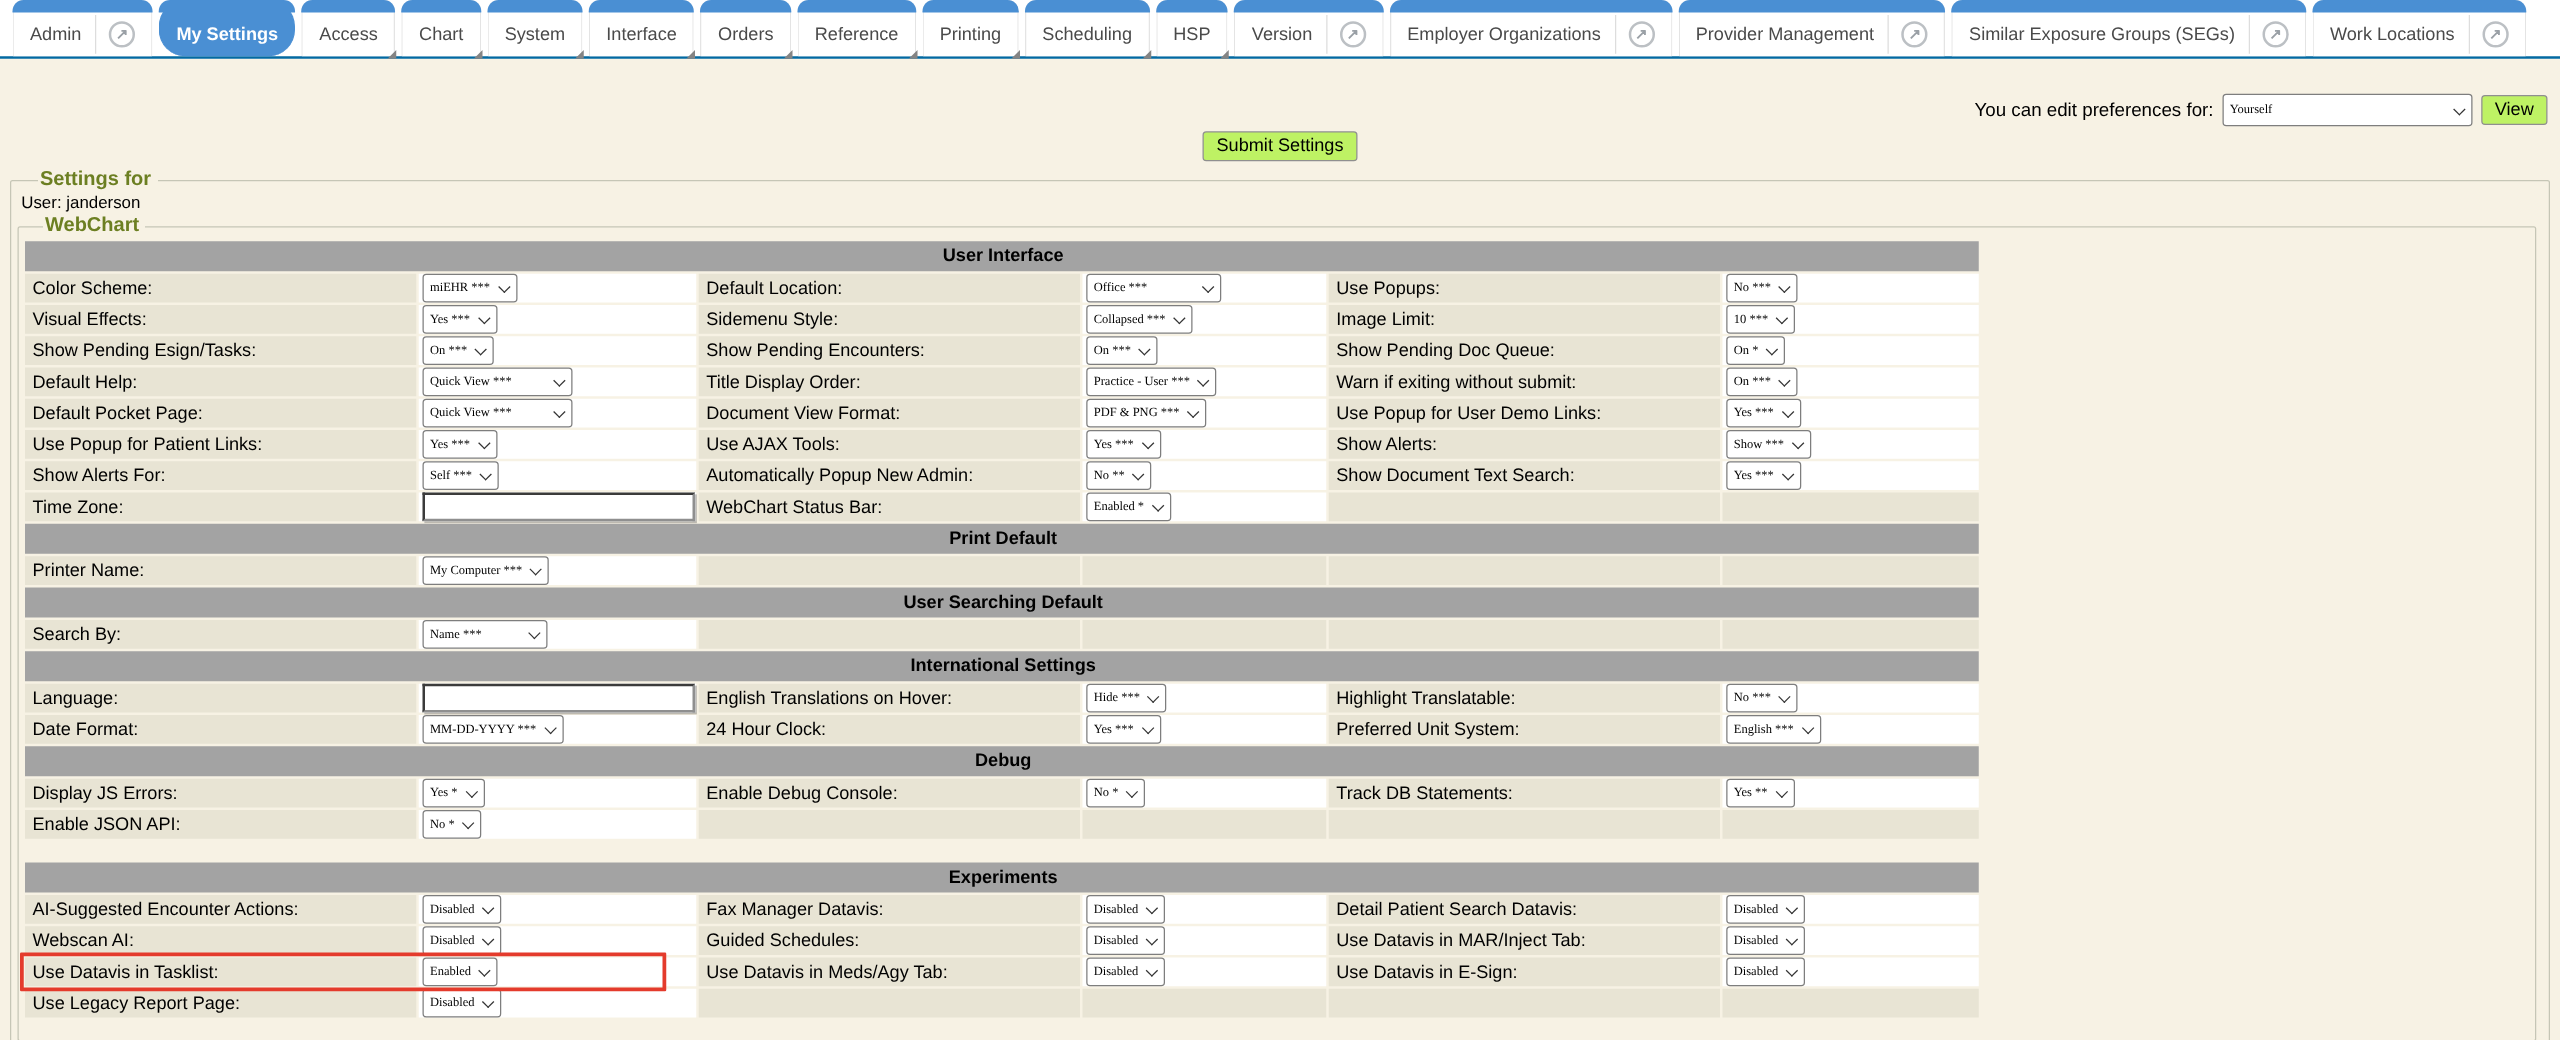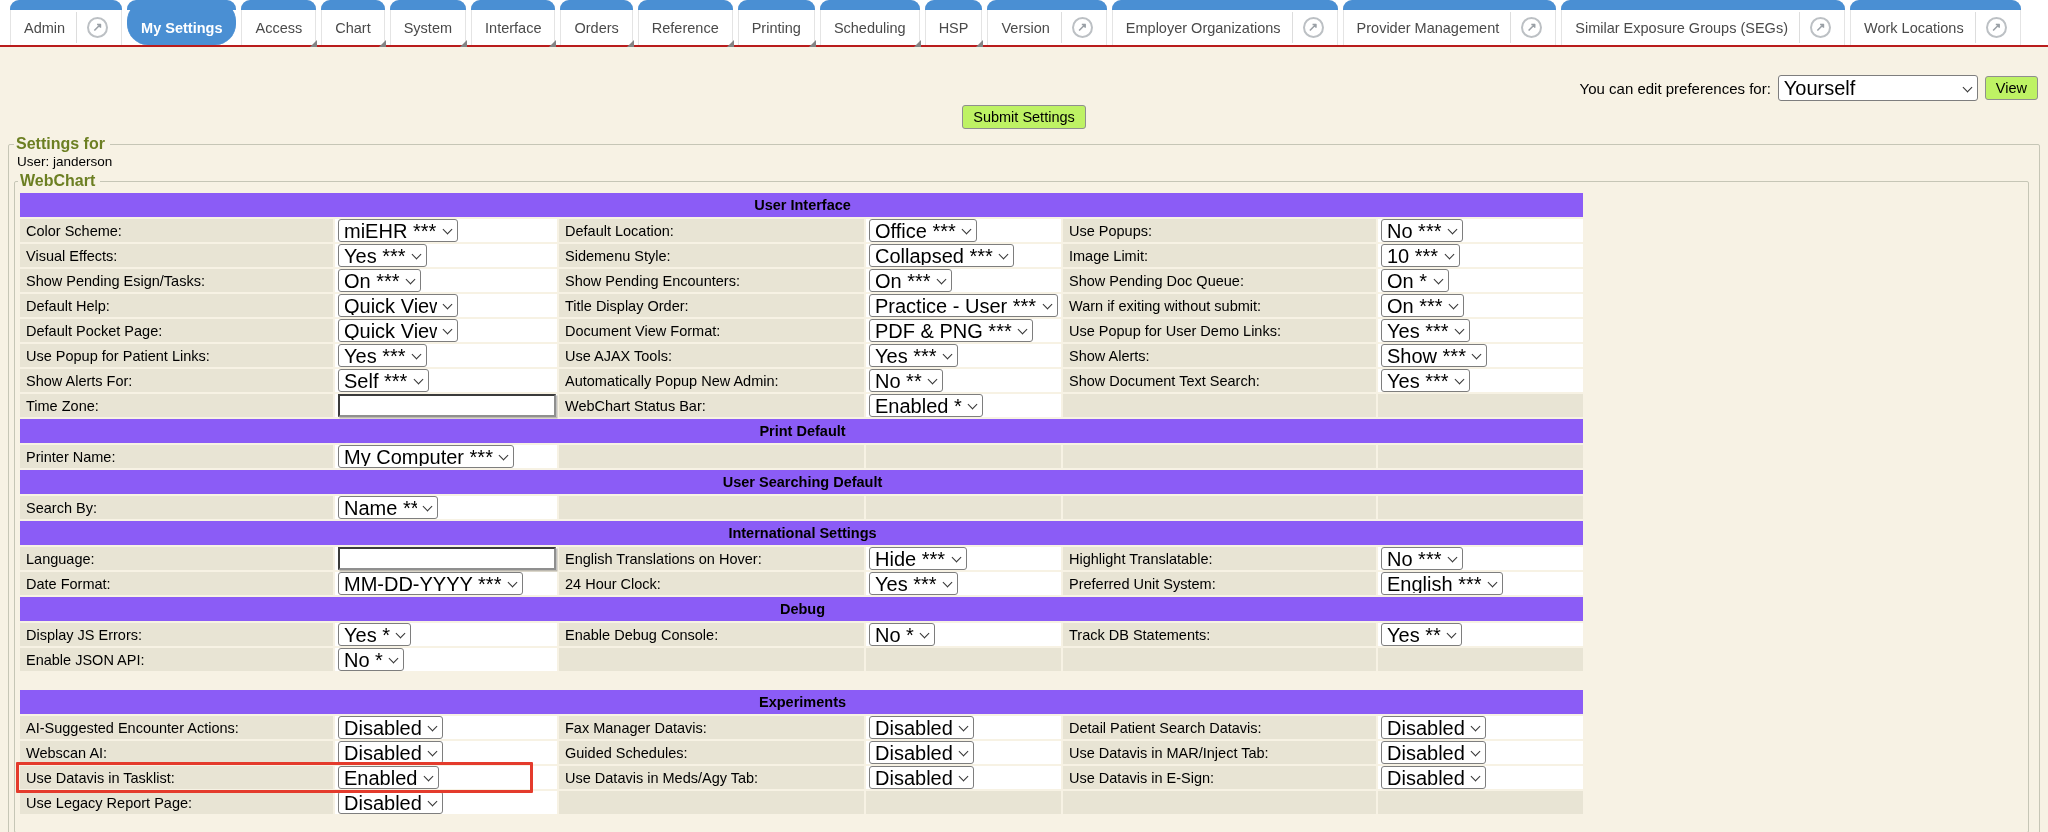--- a/index.html
+++ b/index.html
@@ -4,21 +4,21 @@
 <style>
   * { box-sizing: border-box; }
   html,body { margin:0; padding:0; }
   body {
     width:2048px; height:832px; overflow:hidden;
     background:#f7f2e4;
     font-family:"Liberation Sans", sans-serif;
     color:#000;
   }
   
-  .tabbar-wrap { background:#ffffff; border-bottom:2px solid #b91c1c; height:47px; }
+  .tabbar-wrap { background:#ffffff; border-bottom:2px solid #0369a1; height:47px; }
   .tabbar { display:flex; align-items:stretch; gap:5px; padding-left:10px; height:45px; }
   .tab {
     position:relative; display:flex; align-items:center;
     background:#fff; border:1px solid #e4e4e4; border-bottom:none;
     border-radius:9px 9px 0 0; padding:11px 13px 2px;
     font-size:14.5px; color:#4a4a4a; white-space:nowrap; cursor:pointer;
   }
   .tab::before {
     content:""; position:absolute; top:-1px; left:-1px; right:-1px; height:10px;
     background:#4a8fd3; border-radius:9px 9px 0 0;
@@ -42,50 +42,50 @@
   .btn {
     background:#bef264; border:1px solid #8f8f8f; border-radius:3px;
     font-family:inherit; font-size:14.5px; padding:3px 10px; color:#000; cursor:pointer;
   }
   .submitrow { text-align:center; margin-top:4px; }
   
   .sel { position:relative; display:inline-block; vertical-align:middle; }
   select {
     appearance:none; -webkit-appearance:none; -moz-appearance:none;
     border:1px solid #7e7e7e; border-radius:3px; background:#fff;
-    font-family:Liberation Sans, sans-serif; font-size:20px; color:#000;
+    font-family:Liberation Serif, serif; font-size:10px; color:#000;
     height:23px; padding:0 20px 1px 5px;
   }
   .sel .chev {
     position:absolute; right:7px; top:7px; width:7px; height:7px;
     border-right:1.7px solid #333; border-bottom:1.7px solid #333;
     transform:rotate(45deg); pointer-events:none;
   }
   .prefbar select { width:200px; height:26px; }
   .prefbar .sel .chev { top:9px; }
   input.txt {
     width:218px; height:23px; border:2px inset #8f8f8f; background:#fff;
     box-shadow:1.5px 1.5px 0 rgba(80,80,80,.35);
     font-family:inherit; font-size:14.5px; padding:0 4px;
   }
   
   fieldset { border:1px solid #c6c6b6; border-radius:2px; margin:6px 8px 0 8px;
     padding:0 10px 7px 5px; }
-  legend { color:#6c7f22; font-weight:bold; font-size:16px; padding:0 5px 0 2px; }
+  legend { color:#6c7f22; font-weight:bold; font-size:16px; padding:0 5px 0 2px;margin-left:16px; }
   .userline { font-size:13.5px; margin:1px 0 3px 3px; }
   fieldset.inner { margin:2px 0 0 0; padding:0 6px 16px 3px; }
   
   table.settings { border-collapse:separate; border-spacing:2px; table-layout:fixed;
     width:1553px; margin-top:1px; }
   td { height:23px; font-size:14.5px; vertical-align:middle; padding:0 4px 0 6px;
     overflow:visible; white-space:nowrap; }
   td.lbl { background:#e8e4d4; }
   td.inp { background:#fff; padding-left:3px; }
   td.lbl.empty { background:#e8e4d4; }
-  tr.sechead td { background:#8b5cf6; text-align:center; font-weight:bold; height:24px; }
+  tr.sechead td { background:#a3a3a3; text-align:center; font-weight:bold; height:24px; }
   tr.gap td { background:transparent; height:15px; }
   .hlbox {
     position:absolute; left:-4px; top:-4px; width:517px; height:31px;
     border:3px solid #e43b2c; border-radius:1px; pointer-events:none; z-index:5;
   }
 </style>
 </head>
 <body>
 
 <div class="tabbar-wrap">

